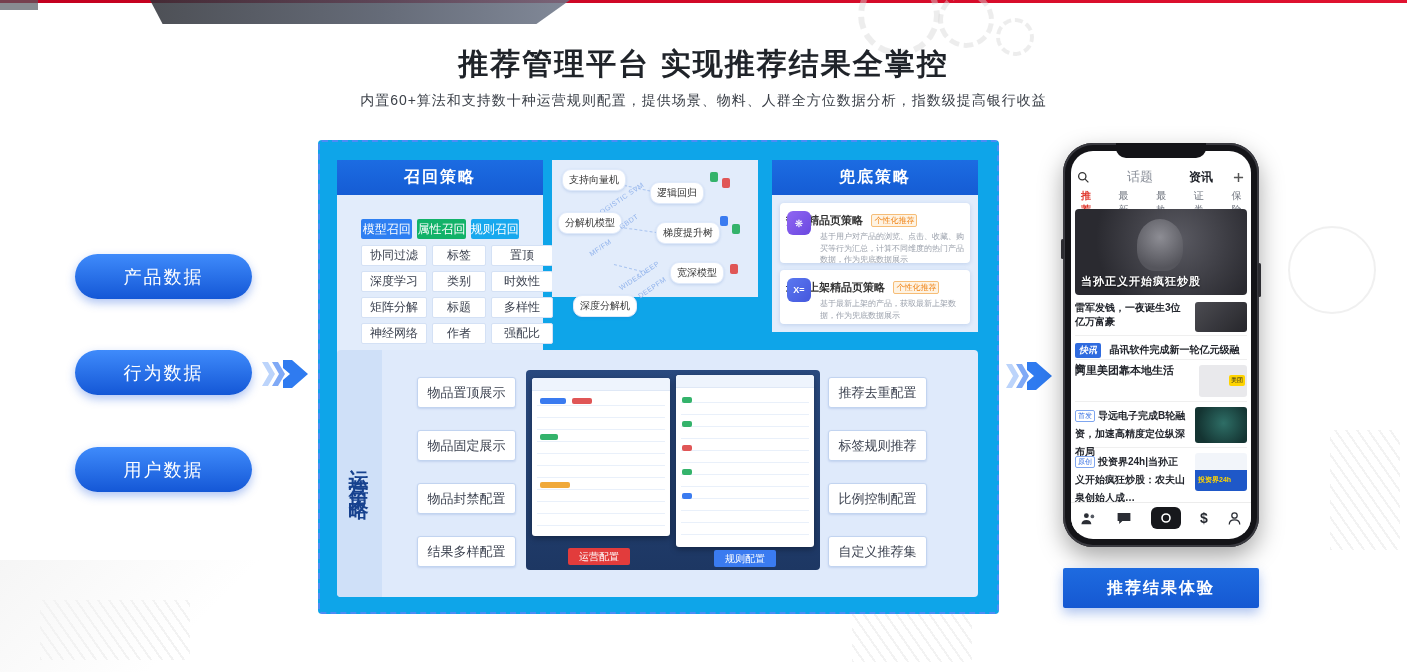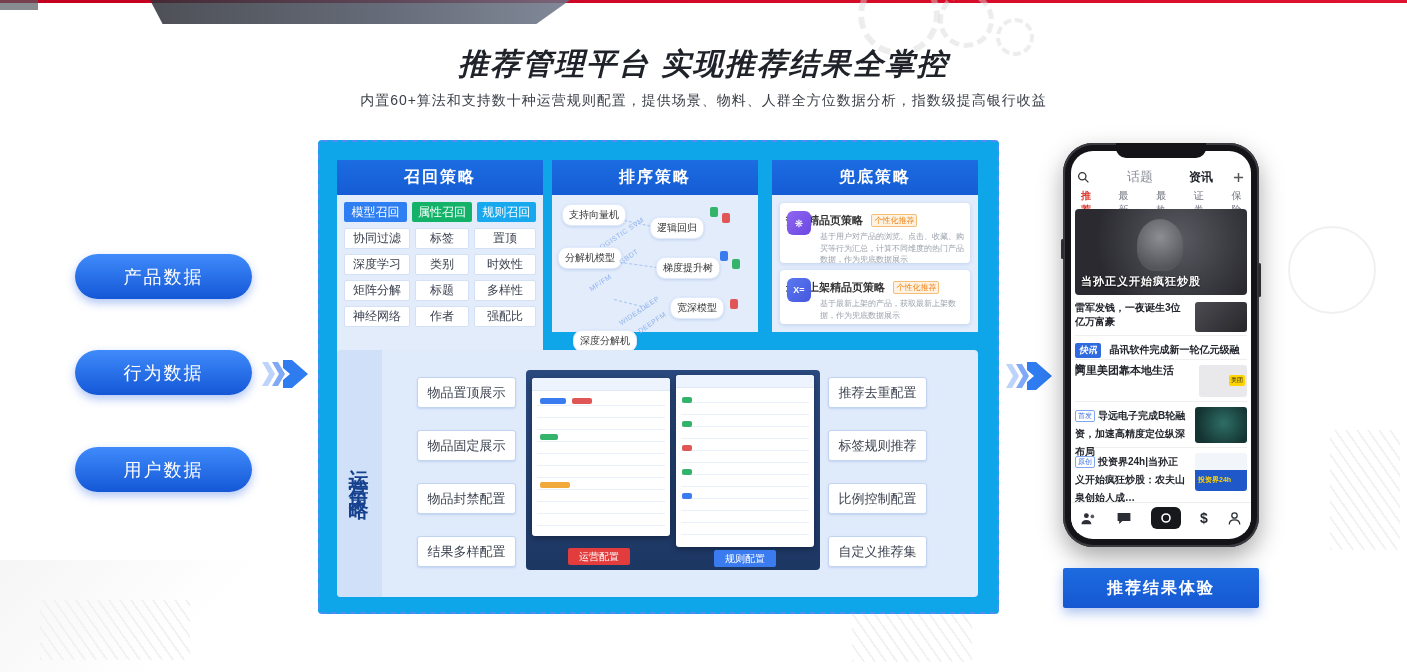--- a/index.html
+++ b/index.html
@@ -18,21 +18,21 @@
   .g2{left:938px;top:-8px;width:46px;height:46px;border-width:5px;}
   .g3{left:996px;top:18px;width:30px;height:30px;border-width:4px;}
   .deco-circle-r{left:1288px;top:226px;width:84px;height:84px;border:2px solid #ececec;border-radius:50%;opacity:.8;}
   .deco-stripes{background:repeating-linear-gradient(55deg,#e8e8e8 0 2px,transparent 2px 9px);opacity:.55;}
   .s1{left:40px;top:600px;width:150px;height:60px;}
   .s2{left:852px;top:592px;width:120px;height:70px;}
   .s3{left:1330px;top:430px;width:70px;height:120px;}
   .deco-wash{left:0;top:560px;width:260px;height:112px;background:linear-gradient(135deg,#f3f3f3,transparent 70%);opacity:.8;}
 
   
-  .page-title{left:0;top:44px;width:1407px;text-align:center;font-size:30px;font-weight:bold;color:#1f2329;letter-spacing:2px;font-style:italic;}
+  .page-title{left:0;top:44px;width:1407px;text-align:center;font-size:30px;font-weight:bold;color:#1f2329;letter-spacing:2px;}
   .page-sub{left:0;top:92px;width:1407px;text-align:center;font-size:14px;color:#3a3f47;letter-spacing:1px;}
 
   
   .pill{width:177px;height:45px;border-radius:23px;background:linear-gradient(180deg,#3f8bfb,#1457d6);color:#fff;font-size:18px;letter-spacing:2px;display:flex;align-items:center;justify-content:center;box-shadow:0 4px 10px rgba(30,90,220,.35);cursor:pointer;}
   .p1{left:75px;top:254px;} .p2{left:75px;top:350px;} .p3{left:75px;top:447px;}
 
   
   .flow-arrow{width:48px;height:32px;}
 
   
@@ -131,21 +131,21 @@
   <svg class="abs flow-arrow" style="left:262px;top:358px;" viewBox="0 0 48 32">
     <polygon points="0,4 6,4 13,16 6,28 0,28 7,16" fill="#bcd4fb"></polygon>
     <polygon points="10,4 16,4 23,16 16,28 10,28 17,16" fill="#7fa9f6"></polygon>
     <polygon points="21,2 30,2 46,16 30,30 21,30 21,22 28,16 21,10" fill="#2f7bf0"></polygon>
   </svg>
 
   <div class="abs main-box">
 
     <div class="abs" style="left:17px;top:18px;width:206px;">
       <div class="panel-header">召回策略</div>
-      <div class="panel-body" style="padding:7px;height:169px;box-sizing:border-box;">
+      <div class="panel-body" style="padding:24px;height:169px;box-sizing:border-box;">
         <div style="display:flex;gap:5px;margin-bottom:6px;">
           <div class="recall-tab" style="width:66px;background:#2e7ff2;">模型召回</div>
           <div class="recall-tab" style="width:62px;background:#12b269;">属性召回</div>
           <div class="recall-tab" style="width:62px;background:#18a8ee;">规则召回</div>
         </div>
         <div class="recall-grid">
           <div class="recall-cell">协同过滤</div>
           <div class="recall-cell">标签</div>
           <div class="recall-cell">置顶</div>
           <div class="recall-cell">深度学习</div>
@@ -155,21 +155,20 @@
           <div class="recall-cell">标题</div>
           <div class="recall-cell">多样性</div>
           <div class="recall-cell">神经网络</div>
           <div class="recall-cell">作者</div>
           <div class="recall-cell">强配比</div>
         </div>
       </div>
     </div>
 
     <div class="abs" style="left:232px;top:18px;width:206px;">
-      <div class="panel-header">排序策略</div>
       <div class="panel-body" style="position:relative;height:137px;padding-left:24px;">
         <div class="rk-line" style="left:58px;top:22px;width:46px;transform:rotate(12deg);"></div>
         <div class="rk-line" style="left:62px;top:66px;width:44px;transform:rotate(8deg);"></div>
         <div class="rk-line" style="left:62px;top:104px;width:34px;transform:rotate(14deg);"></div>
         <div class="rk-node" style="left:10px;top:9px;">支持向量机</div>
         <div class="rk-tag" style="left:40px;top:36px;">LOGISTIC SVM</div>
         <div class="rk-node" style="left:98px;top:22px;">逻辑回归</div>
         <div class="rk-node" style="left:6px;top:52px;">分解机模型</div>
         <div class="rk-tag" style="left:66px;top:58px;">GBDT</div>
         <div class="rk-node" style="left:104px;top:62px;">梯度提升树</div>

